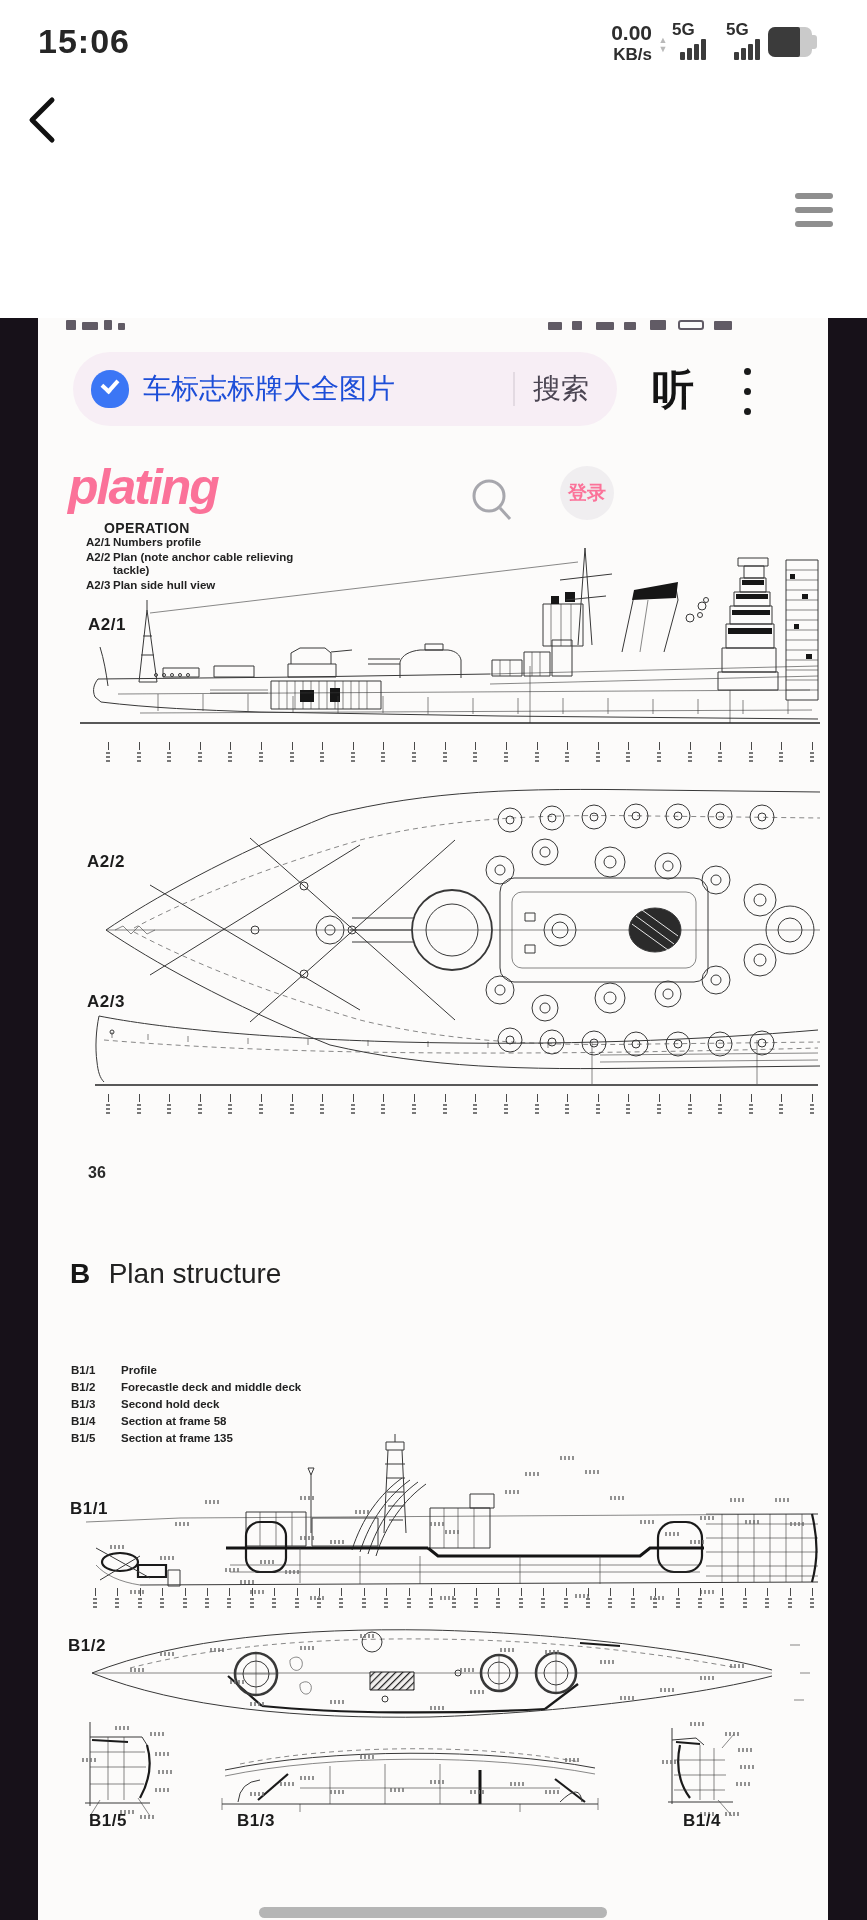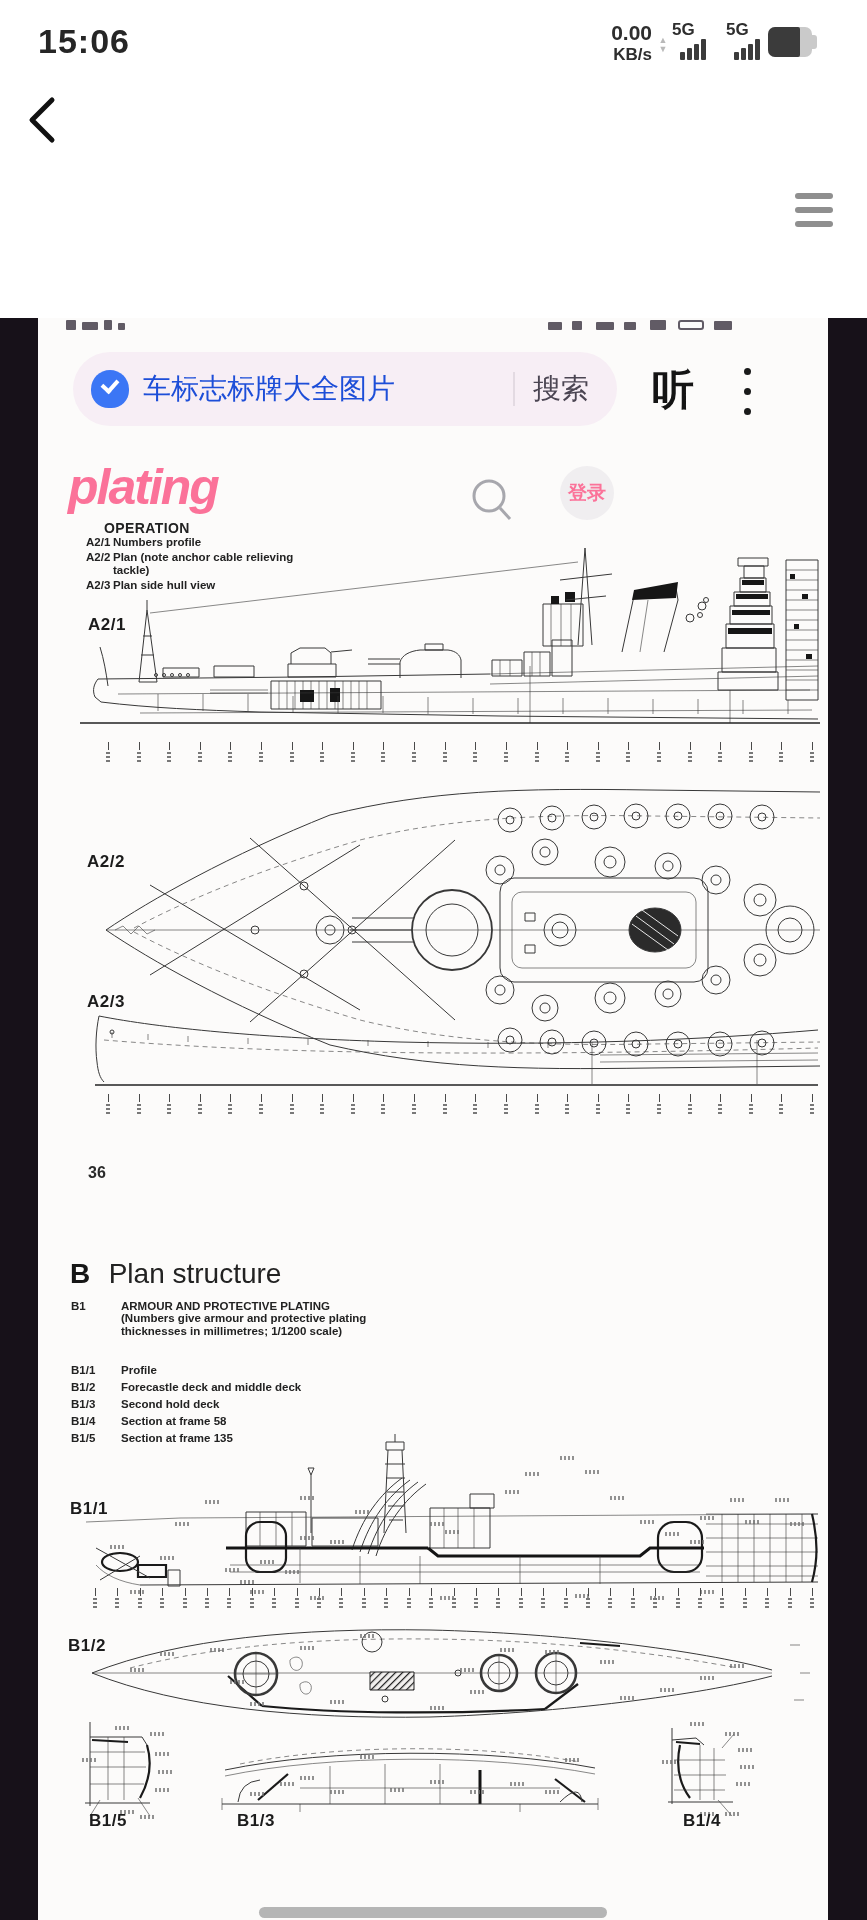--- a/index.html
+++ b/index.html
@@ -435,24 +435,20 @@
         <i class="tick" style="left: 642.783px;"></i>
         <i class="tick" style="left: 673.391px;"></i>
         <i class="tick" style="left: 704px;"></i>
       </div>
 
     <div class="abs page-num" style="left:38px;top:846px;margin-left:12px;">36</div>
 
     <div class="abs" style="left:32px;top:940px;">
       <span class="hs-letter">B</span>
       <span class="hs-title" style="margin-left:14px;">Plan structure</span>
-    </div>
-    <div class="abs bp bp-item" style="left:33px;top:982px;width:305px;line-height:1.08;">
-      <span class="code" style="width:50px;">B1</span>
-      <span>ARMOUR AND PROTECTIVE PLATING (Numbers give armour and protective plating thicknesses in millimetres; 1/1200 scale)</span>
     </div>
     <div class="abs bp bp-item" style="left:33px;top:1046px;">
       <span class="code" style="width:50px;">B1/1</span>
       <span>Profile</span>
     </div>
     <div class="abs bp bp-item" style="left:33px;top:1063px;">
       <span class="code" style="width:50px;">B1/2</span>
       <span>Forecastle deck and middle deck</span>
     </div>
     <div class="abs bp bp-item" style="left:33px;top:1080px;">

